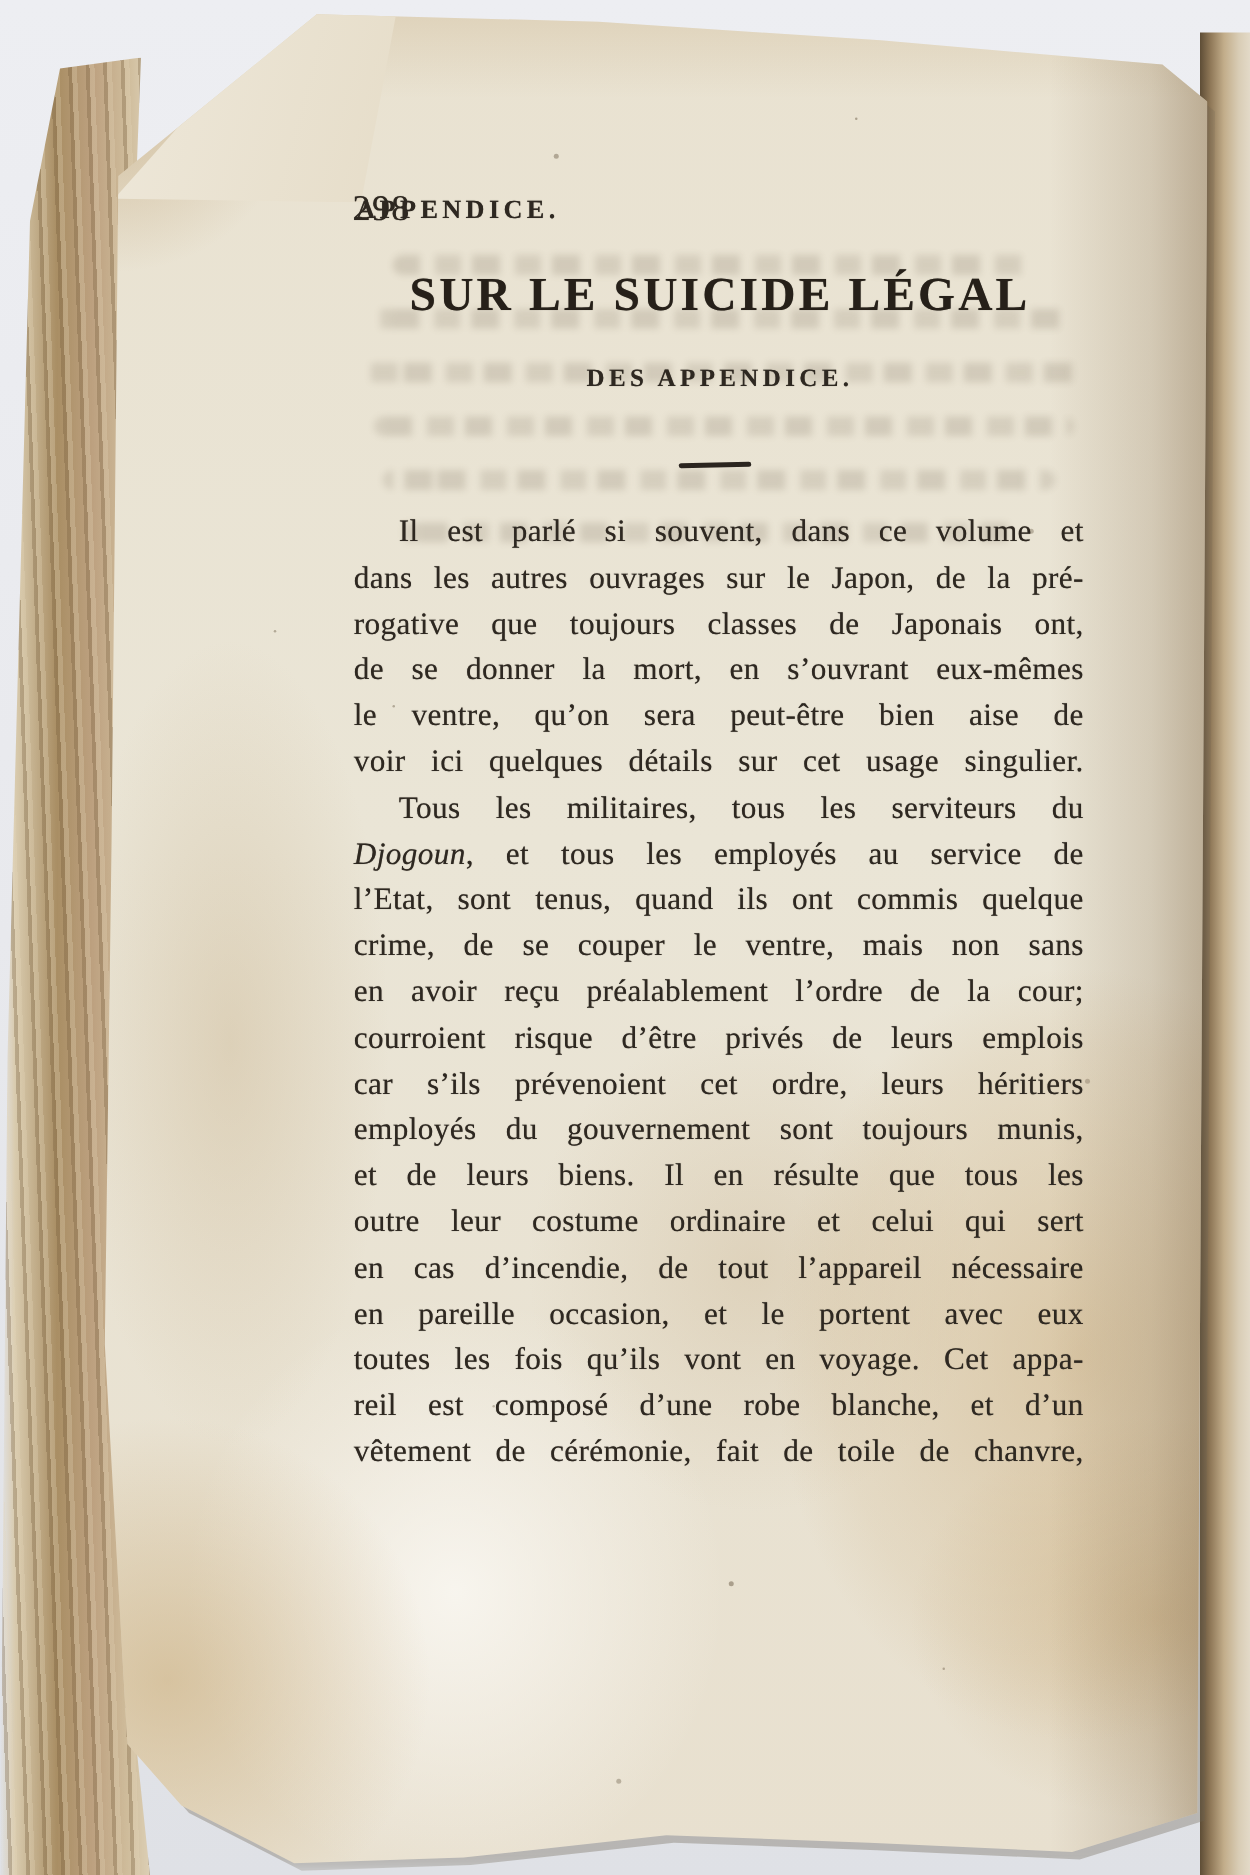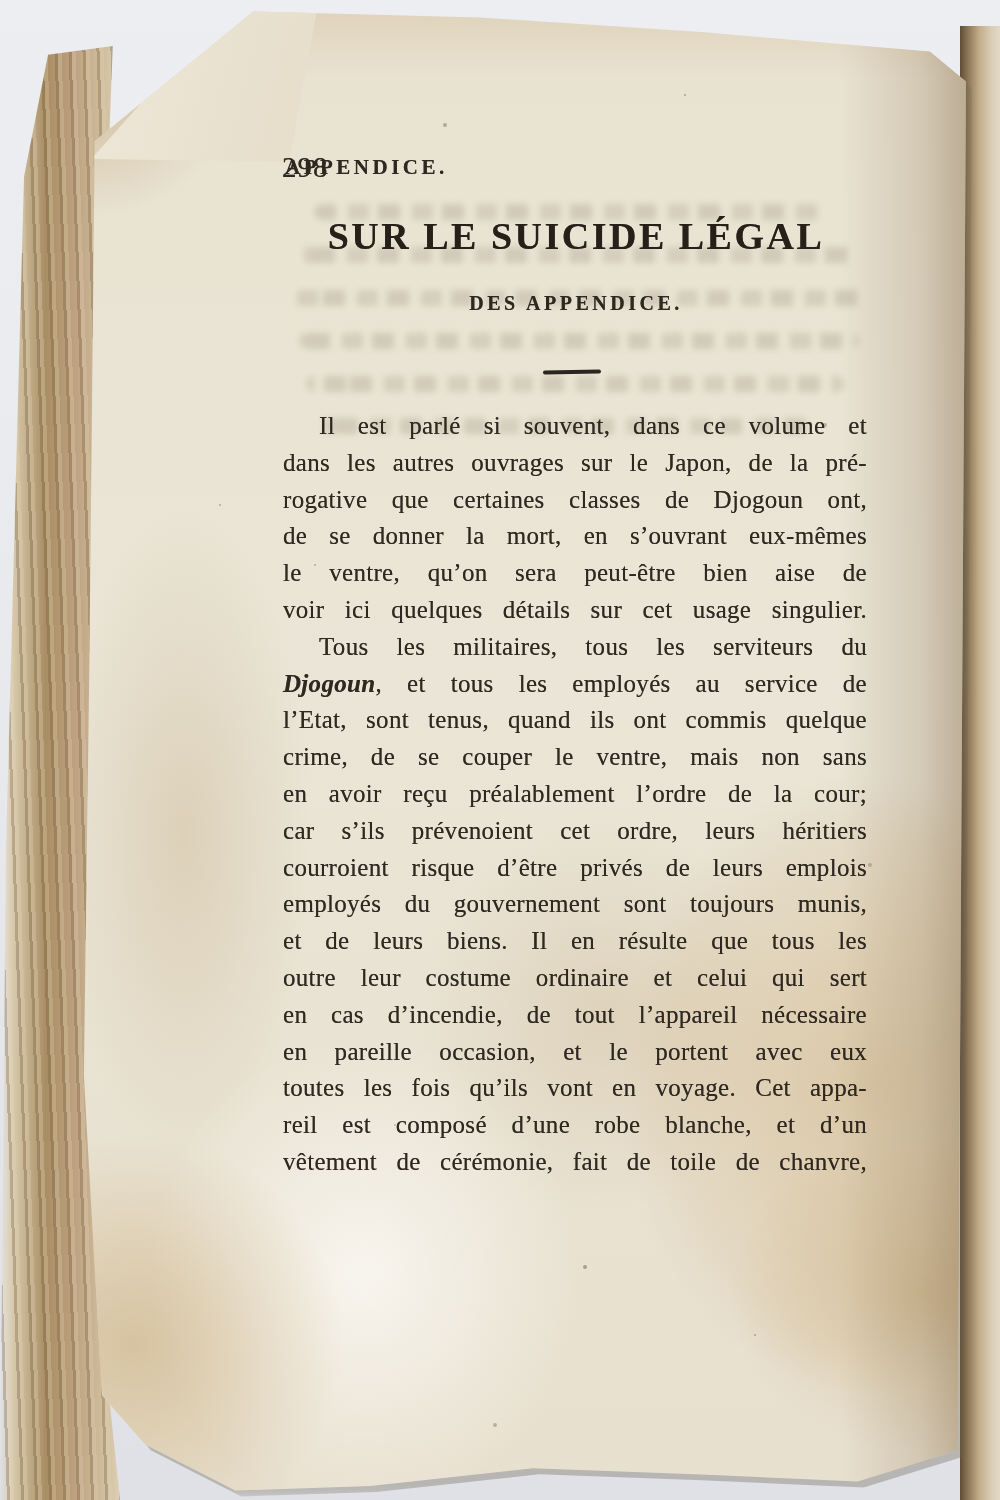--- a/index.html
+++ b/index.html
@@ -71,21 +71,21 @@
   .runhead{position:absolute;left:221px;top:151px;width:582px;text-align:left;
     font-size:21px;font-weight:bold;letter-spacing:3.5px;}
   .title{position:absolute;left:221px;top:210px;width:582px;text-align:center;
     font-size:38px;font-weight:bold;letter-spacing:2.5px;color:#262019;}
   .subtitle{position:absolute;left:221px;top:288px;width:582px;text-align:center;
     font-size:20px;font-weight:bold;letter-spacing:3.5px;}
   .rule{position:absolute;left:479px;top:366px;width:58px;height:4px;background:#2b251f;border-radius:2px;transform:rotate(-1.2deg);}
   .bodytext{position:absolute;left:219px;top:404px;width:584px;font-size:25px;line-height:36.8px;letter-spacing:.3px;}
   .line{text-align:justify;text-align-last:justify;white-space:normal;}
   .indent{text-indent:36px;}
-  .it{font-style:italic;font-weight:bold;}
+  .it{font-style:italic;}
 </style>
 </head>
 <body>
 
 <div class="edge-stack"></div>
 <div class="side-page"></div>
 <div class="page-shadow"></div>
 
 <div class="page">
   <div class="flap"></div>
@@ -100,32 +100,32 @@
 
   <div class="pagenum ink">298</div>
   <div class="runhead ink">APPENDICE.</div>
   <div class="title ink">SUR LE SUICIDE LÉGAL</div>
   <div class="subtitle ink">DES APPENDICE.</div>
   <div class="rule"></div>
 
   <div class="bodytext ink">
     <div class="line indent">Il est parlé si souvent, dans ce volume et</div>
     <div class="line">dans les autres ouvrages sur le Japon, de la pré-</div>
-    <div class="line">rogative que certaines classes de Djogoun ont,</div>
+    <div class="line">rogative que toujours classes de Japonais ont,</div>
     <div class="line">de se donner la mort, en s’ouvrant eux-mêmes</div>
     <div class="line">le ventre, qu’on sera peut-être bien aise de</div>
     <div class="line">voir ici quelques détails sur cet usage singulier.</div>
 
     <div class="line indent">Tous les militaires, tous les serviteurs du</div>
     <div class="line"><span class="it">Djogoun</span><span>, et tous les employés au service de</span></div>
     <div class="line">l’Etat, sont tenus, quand ils ont commis quelque</div>
     <div class="line">crime, de se couper le ventre, mais non sans</div>
     <div class="line">en avoir reçu préalablement l’ordre de la cour;</div>
+    <div class="line">courroient risque d’être privés de leurs emplois</div>
     <div class="line">car s’ils prévenoient cet ordre, leurs héritiers</div>
-    <div class="line">courroient risque d’être privés de leurs emplois</div>
     <div class="line">employés du gouvernement sont toujours munis,</div>
     <div class="line">et de leurs biens. Il en résulte que tous les</div>
     <div class="line">outre leur costume ordinaire et celui qui sert</div>
     <div class="line">en cas d’incendie, de tout l’appareil nécessaire</div>
     <div class="line">en pareille occasion, et le portent avec eux</div>
     <div class="line">toutes les fois qu’ils vont en voyage. Cet appa-</div>
     <div class="line">reil est composé d’une robe blanche, et d’un</div>
     <div class="line">vêtement de cérémonie, fait de toile de chanvre,</div>
   </div>
 </div>

